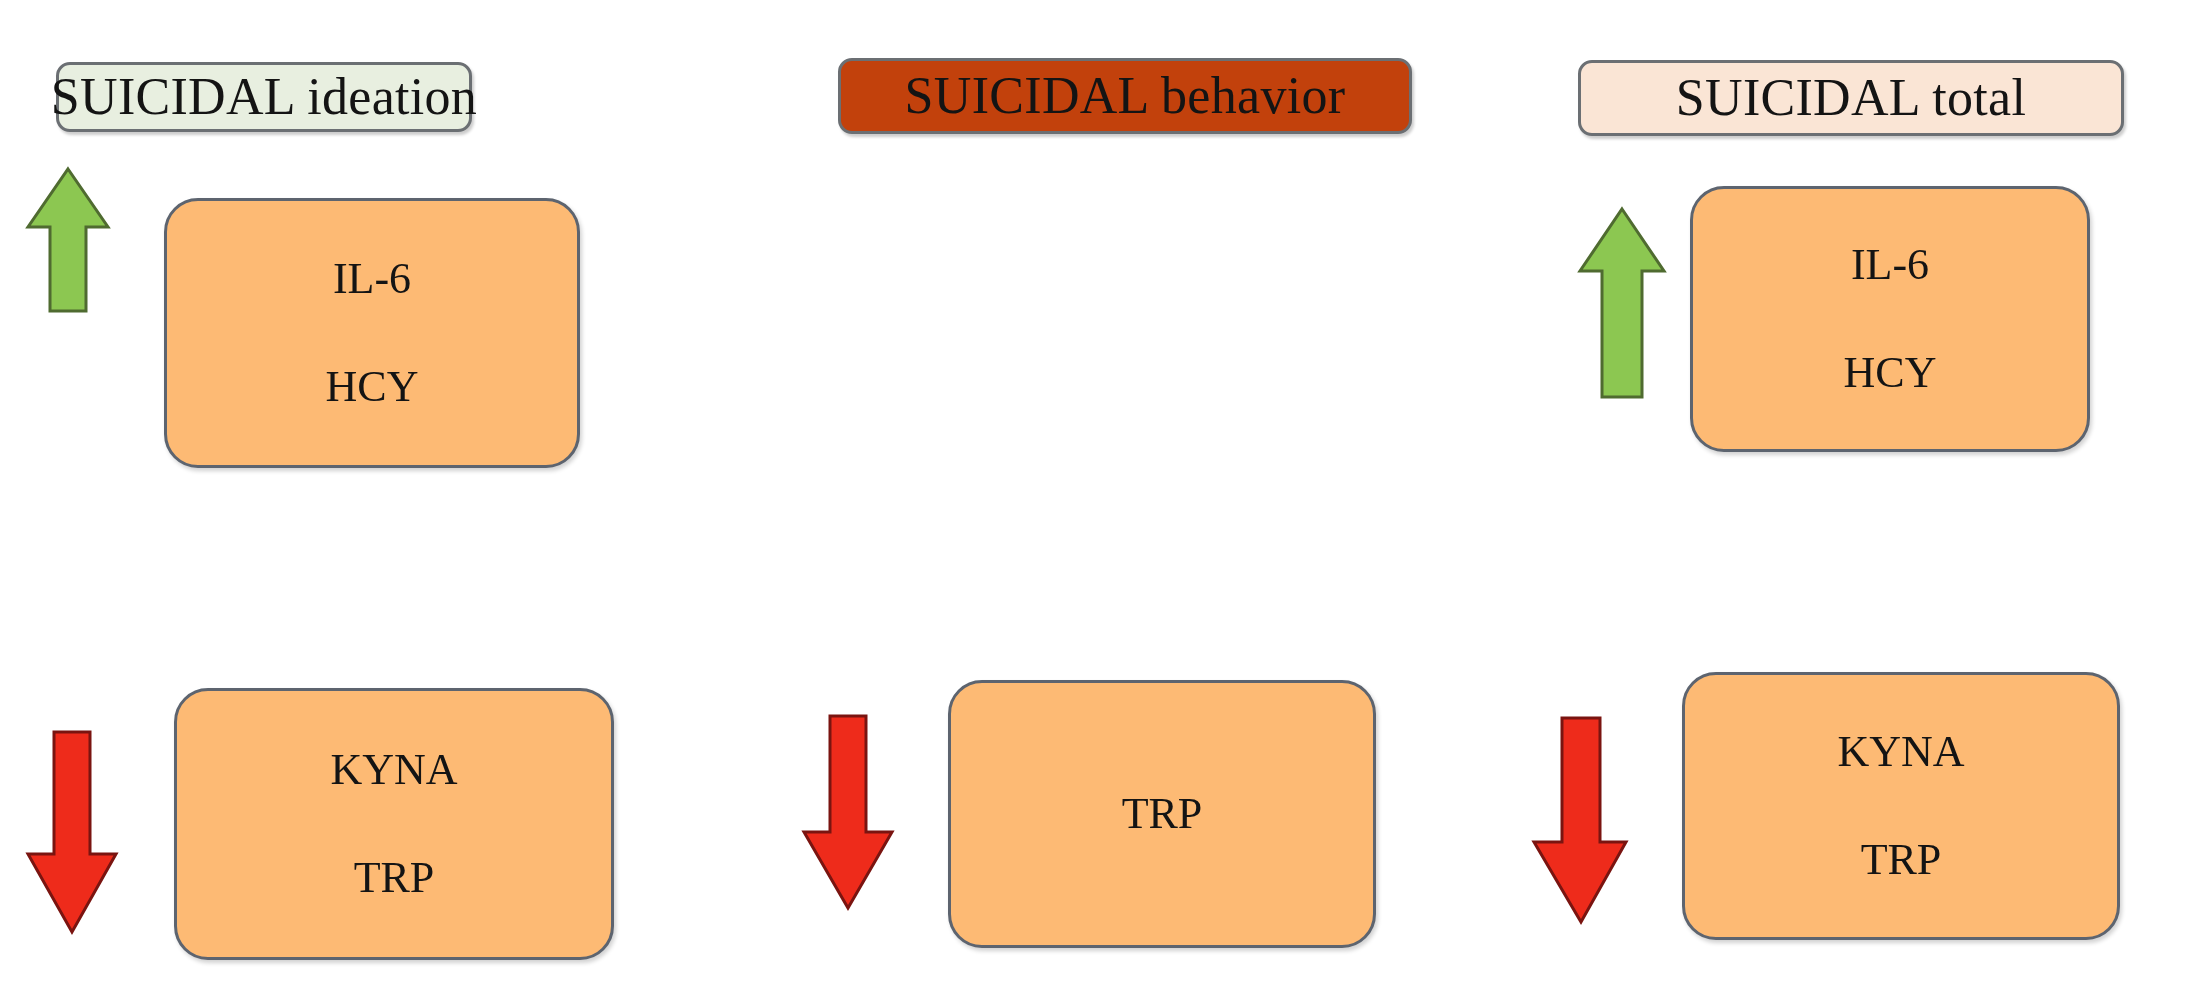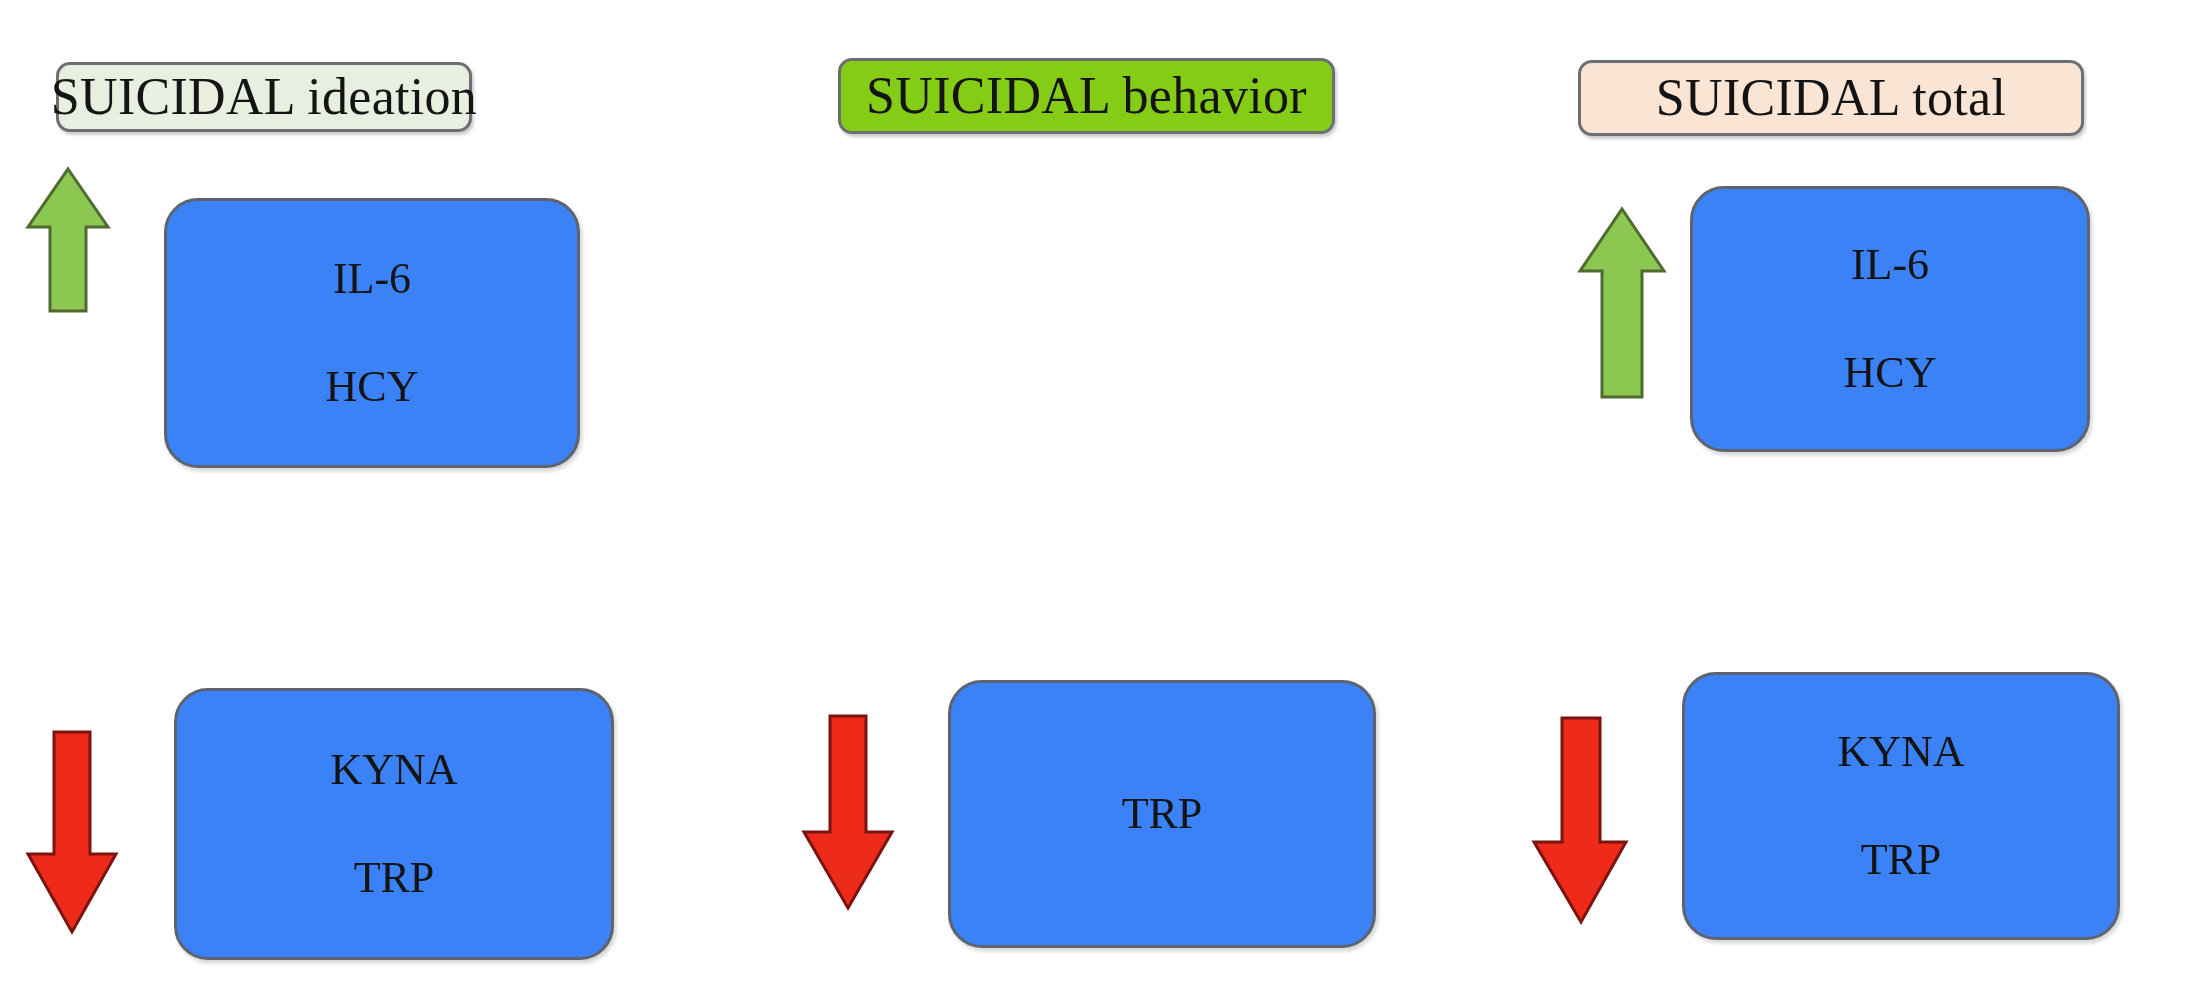--- a/index.html
+++ b/index.html
@@ -34,21 +34,21 @@
     letter-spacing: 0.3px;
     white-space: nowrap;
     box-shadow: 2px 3px 3px rgba(0,0,0,0.20);
     margin-top: 36px;
   }
 
   
   .marker-box {
     position: absolute;
     box-sizing: border-box;
-    background: #3b82f6;
+    background: #fdba74;
     border: 3px solid #5d646f;
     border-radius: 34px;
     display: flex;
     flex-direction: column;
     align-items: center;
     justify-content: center;
     color: #141414;
     font-size: 44px;
     line-height: 1;
     box-shadow: 2px 3px 4px rgba(0,0,0,0.18);
@@ -87,35 +87,35 @@
     <svg viewBox="0 0 96 208" preserveAspectRatio="none">
       <polygon points="30,4 66,4 66,126 92,126 48,204 4,126 30,126" fill="#EE2B1B" stroke="#7A1410" stroke-width="3" stroke-linejoin="miter"></polygon>
     </svg>
   </div>
 
   <div class="marker-box" style="left:174px; top:688px; width:440px; height:272px;">
     <span class="marker-line">KYNA</span>
     <span class="marker-line">TRP</span>
   </div>
 
-  <div class="header-box" style="left:838px; top:22px; width:497px; height:76px; background:#84cc16;">
+  <div class="header-box" style="left:838px; top:22px; width:574px; height:76px; background:#c2410c;">
     <span>SUICIDAL behavior</span>
   </div>
 
   <div class="arrow" style="left:800px; top:712px; width:96px; height:200px;">
     <svg viewBox="0 0 96 200" preserveAspectRatio="none">
       <polygon points="30,4 66,4 66,120 92,120 48,196 4,120 30,120" fill="#EE2B1B" stroke="#7A1410" stroke-width="3" stroke-linejoin="miter"></polygon>
     </svg>
   </div>
 
   <div class="marker-box single" style="left:948px; top:680px; width:428px; height:268px;">
     <span class="marker-line">TRP</span>
   </div>
 
-  <div class="header-box" style="left:1578px; top:24px; width:506px; height:76px; background:#FAE5D5;">
+  <div class="header-box" style="left:1578px; top:24px; width:546px; height:76px; background:#FAE5D5;">
     <span>SUICIDAL total</span>
   </div>
 
   <div class="arrow" style="left:1576px; top:205px; width:92px; height:196px;">
     <svg viewBox="0 0 92 196" preserveAspectRatio="none">
       <polygon points="46,4 88,66 66,66 66,192 26,192 26,66 4,66" fill="#8CC751" stroke="#4F6B30" stroke-width="3" stroke-linejoin="miter"></polygon>
     </svg>
   </div>
 
   <div class="marker-box" style="left:1690px; top:186px; width:400px; height:266px;">

